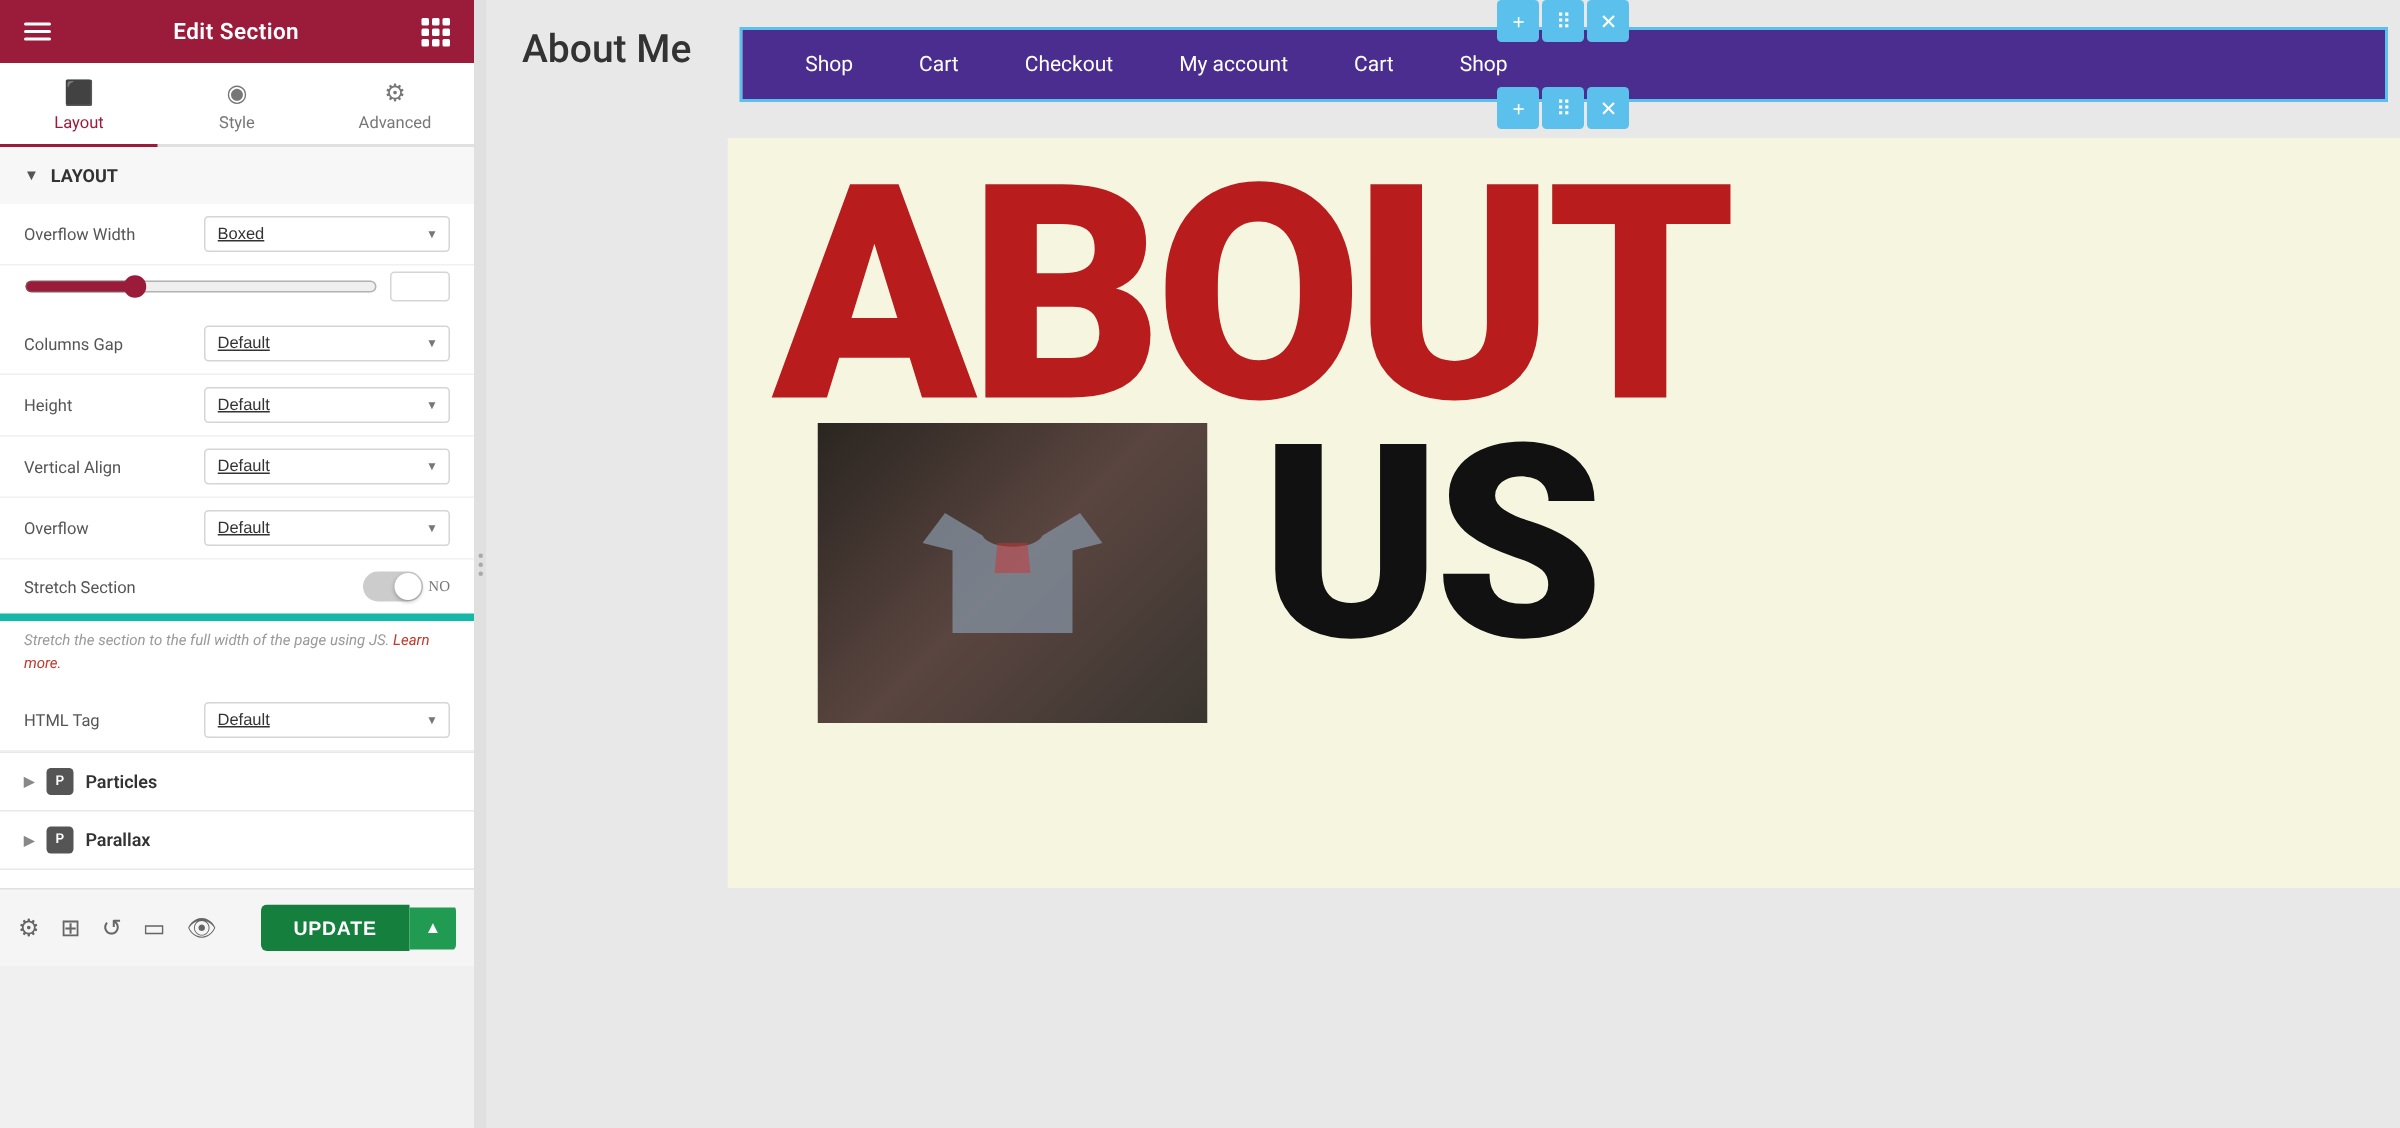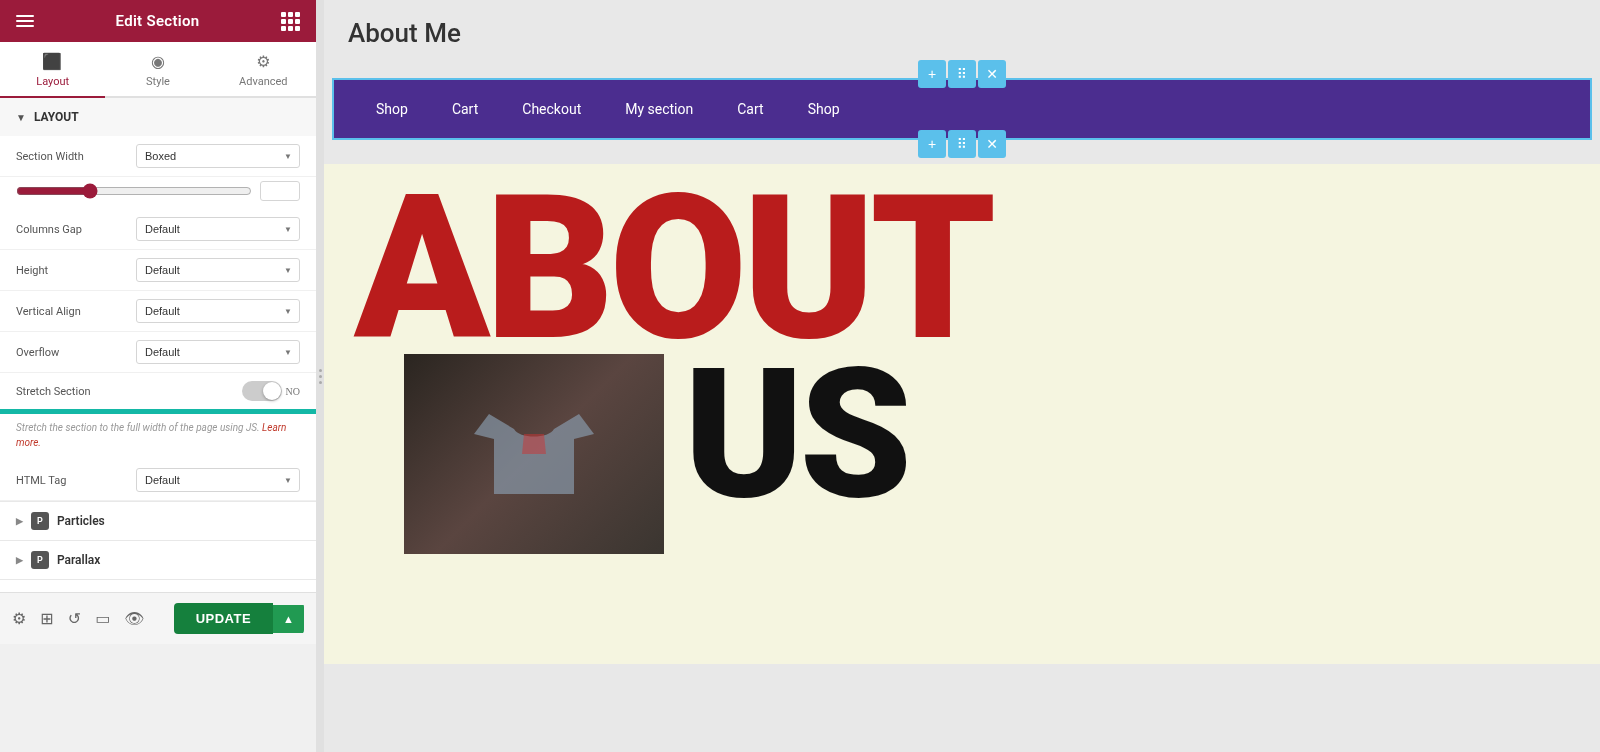--- a/index.html
+++ b/index.html
@@ -131,20 +131,21 @@
     .form-row select {
       width: 100%;
       border: 1px solid #d5d5d5;
       border-radius: 3px;
       padding: 5px 24px 5px 8px;
       font-size: 11px;
       color: #333;
       background: #fff;
       appearance: none;
       cursor: pointer;
+      text-decoration: underline;
     }
     .select-arrow {
       position: absolute;
       right: 8px;
       top: 50%;
       transform: translateY(-50%);
       font-size: 8px;
       color: #777;
       pointer-events: none;
     }
@@ -326,21 +327,21 @@
       border-radius: 50%;
     }
 
     
     #canvas {
       flex: 1;
       background: #e8e8e8;
       overflow: hidden;
       position: relative;
       display: flex;
-      flex-direction: column;
+      flex-direction: row;
     }
 
     
     .canvas-page-title {
       padding: 18px 24px 12px;
       font-size: 26px;
       font-weight: 500;
       color: #333;
       background: #e8e8e8;
       flex-shrink: 0;
@@ -385,21 +386,21 @@
       border-radius: 3px;
       margin: 0 1px;
     }
 
     
     .nav-bar {
       background: #4b2d8f;
       display: flex;
       align-items: center;
       padding: 0 20px;
-      height: 58px;
+      height: 46px;
       gap: 0;
     }
     .nav-item {
       color: #fff;
       font-size: 14px;
       padding: 0 22px;
       cursor: pointer;
       height: 100%;
       display: flex;
       align-items: center;
@@ -433,22 +434,21 @@
       padding: 20px 0 0 30px;
       letter-spacing: -5px;
       text-transform: uppercase;
       flex-shrink: 0;
     }
 
     
     .big-row {
       display: flex;
       align-items: flex-start;
-      gap: 0;
-      margin-left: 20px;
+      gap: 16px;
     }
     .about-image {
       width: 260px;
       height: 200px;
       background: #3a3530;
       flex-shrink: 0;
       margin: 0 0 0 60px;
       display: flex;
       align-items: center;
       justify-content: center;
@@ -519,21 +519,21 @@
   </div>
 
   <div class="panel-body">
 
     <div class="section-header">
       <span class="arrow">▼</span>
       <span>Layout</span>
     </div>
 
     <div class="form-row">
-      <label>Section Width</label>
+      <label>Overflow Width</label>
       <div class="control">
         <select>
           <option>Boxed</option>
           <option>Full Width</option>
         </select>
         <span class="select-arrow">▼</span>
       </div>
     </div>
 
     <div class="slider-row">
@@ -679,21 +679,21 @@
         <button class="ctrl-btn">⠿</button>
         <button class="ctrl-btn">✕</button>
       </div>
 
       <div class="section-wrapper">
 
         <div class="nav-bar">
           <a class="nav-item">Shop</a>
           <a class="nav-item">Cart</a>
           <a class="nav-item">Checkout</a>
-          <a class="nav-item">My section</a>
+          <a class="nav-item">My account</a>
           <a class="nav-item">Cart</a>
           <a class="nav-item">Shop</a>
         </div>
 
       </div>
 
       <div class="section-control-bar-bottom">
         <button class="ctrl-btn">+</button>
         <button class="ctrl-btn">⠿</button>
         <button class="ctrl-btn">✕</button>

